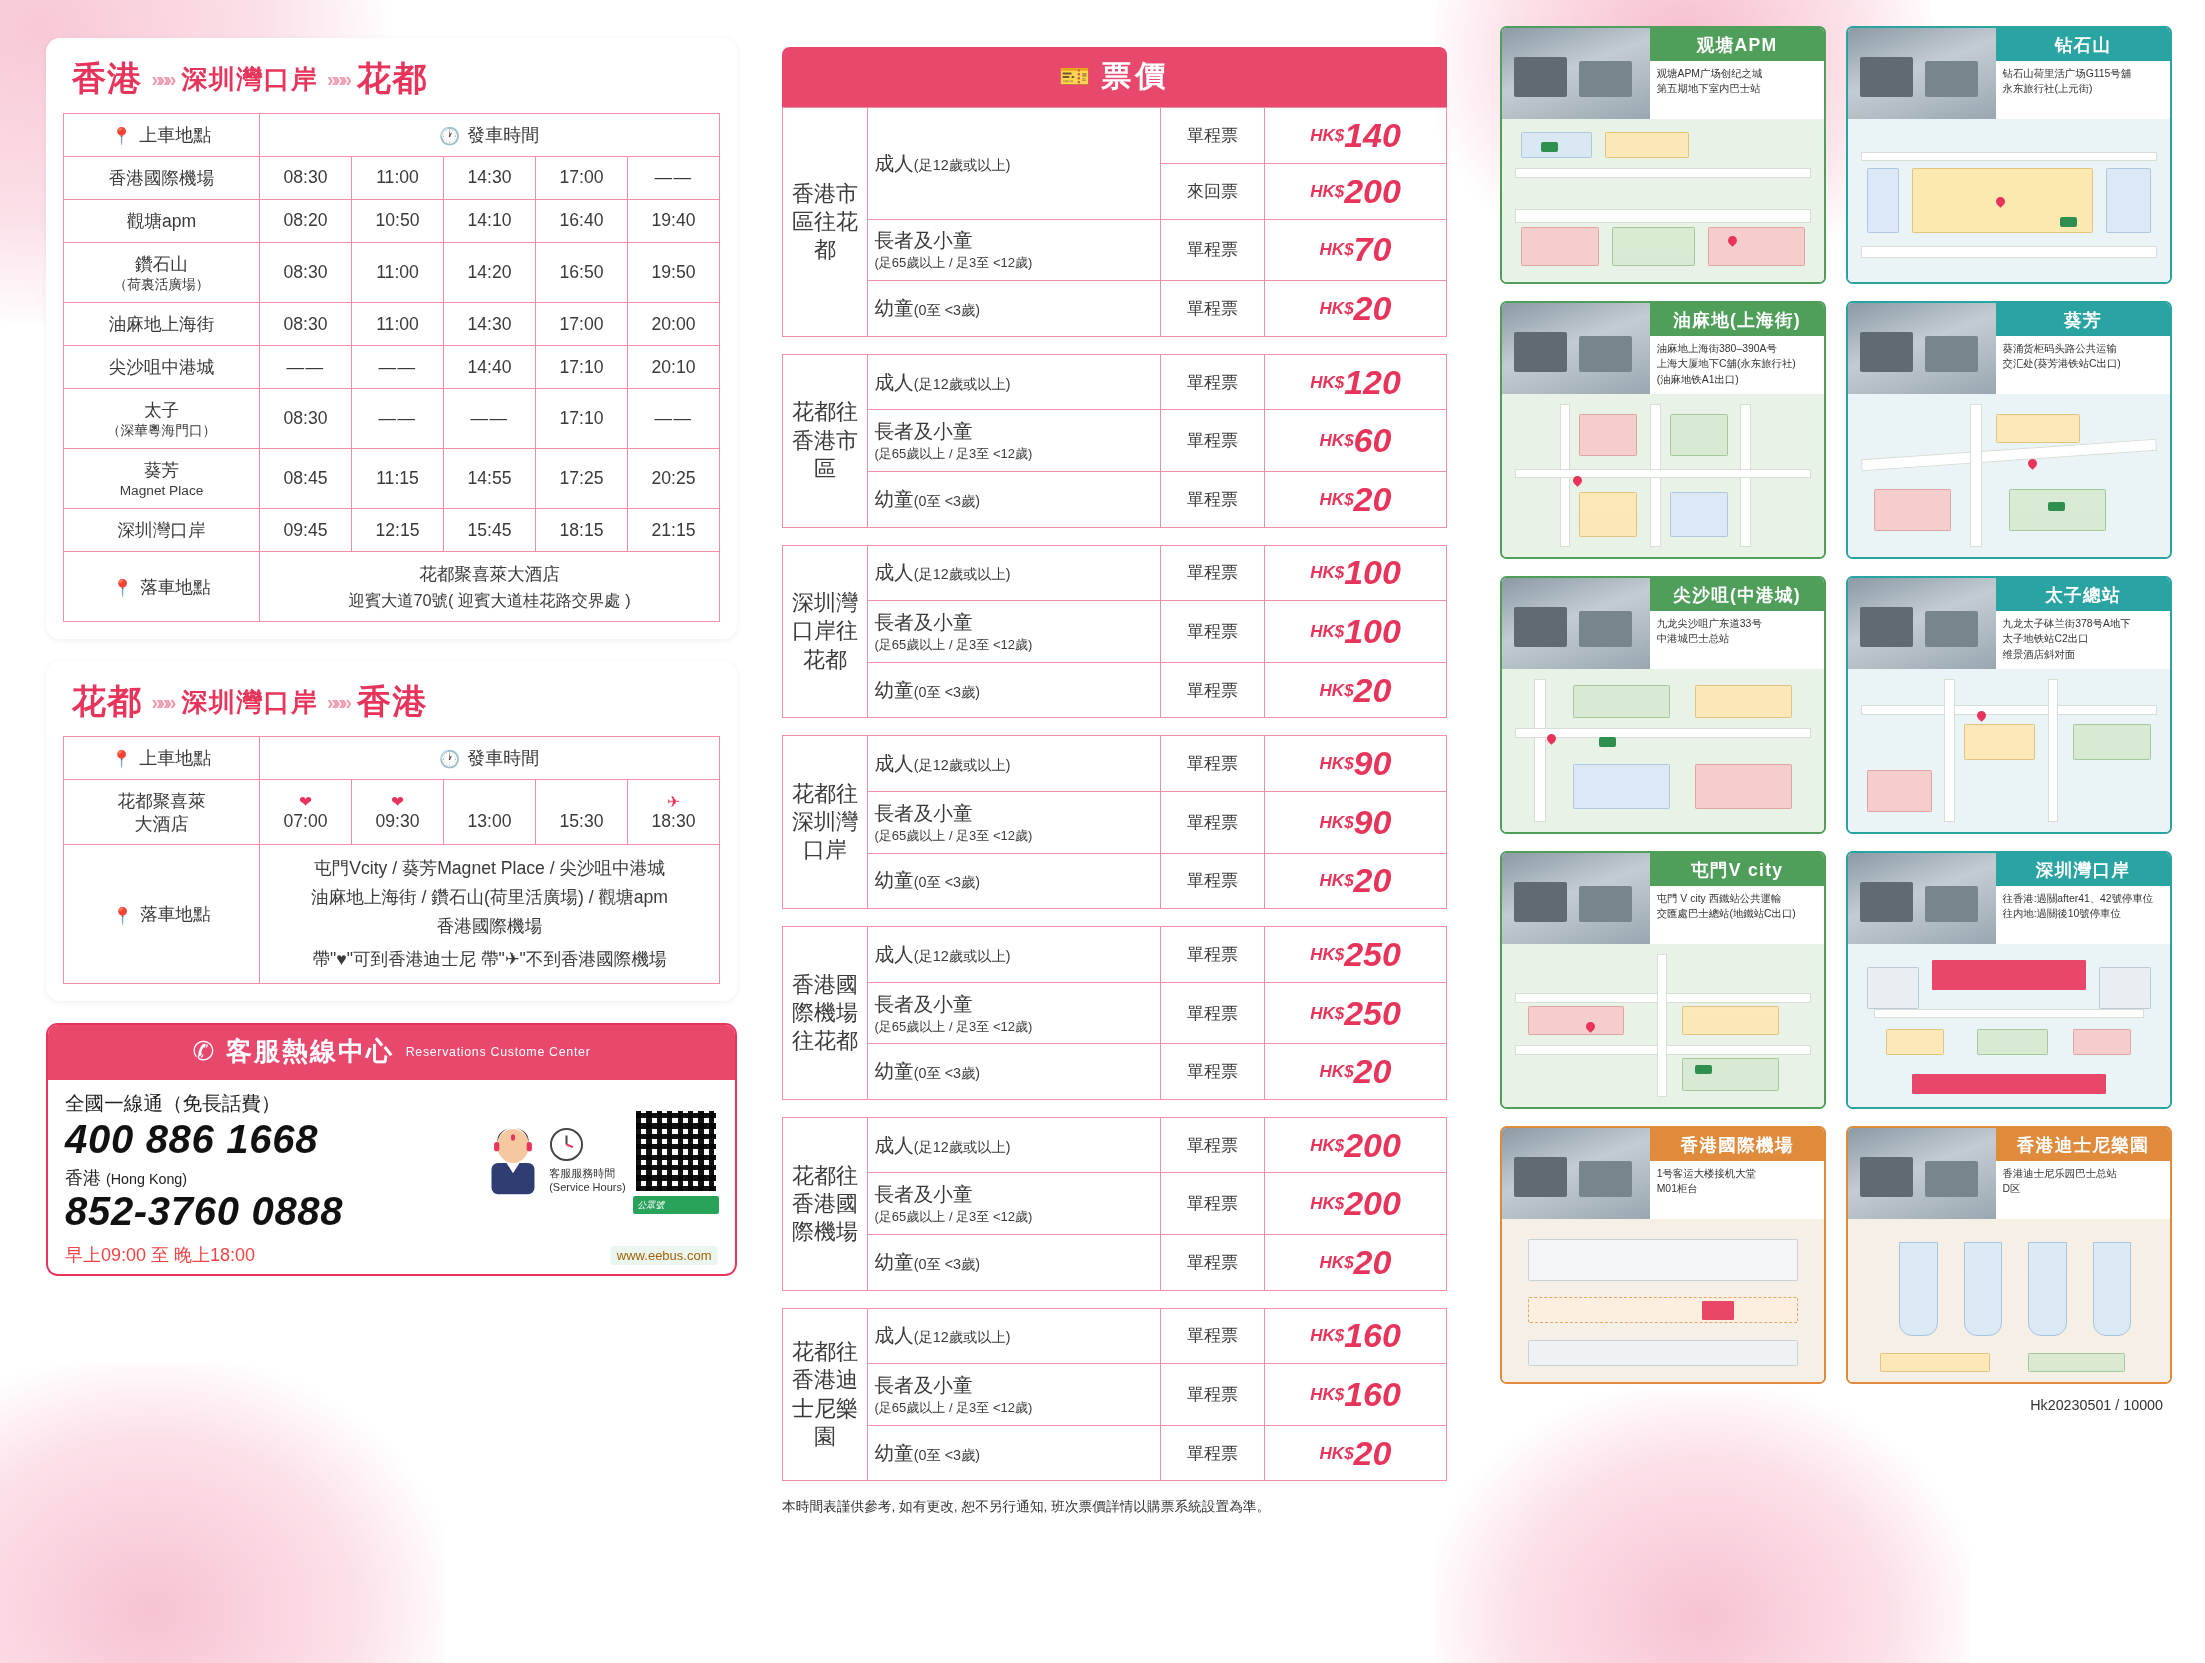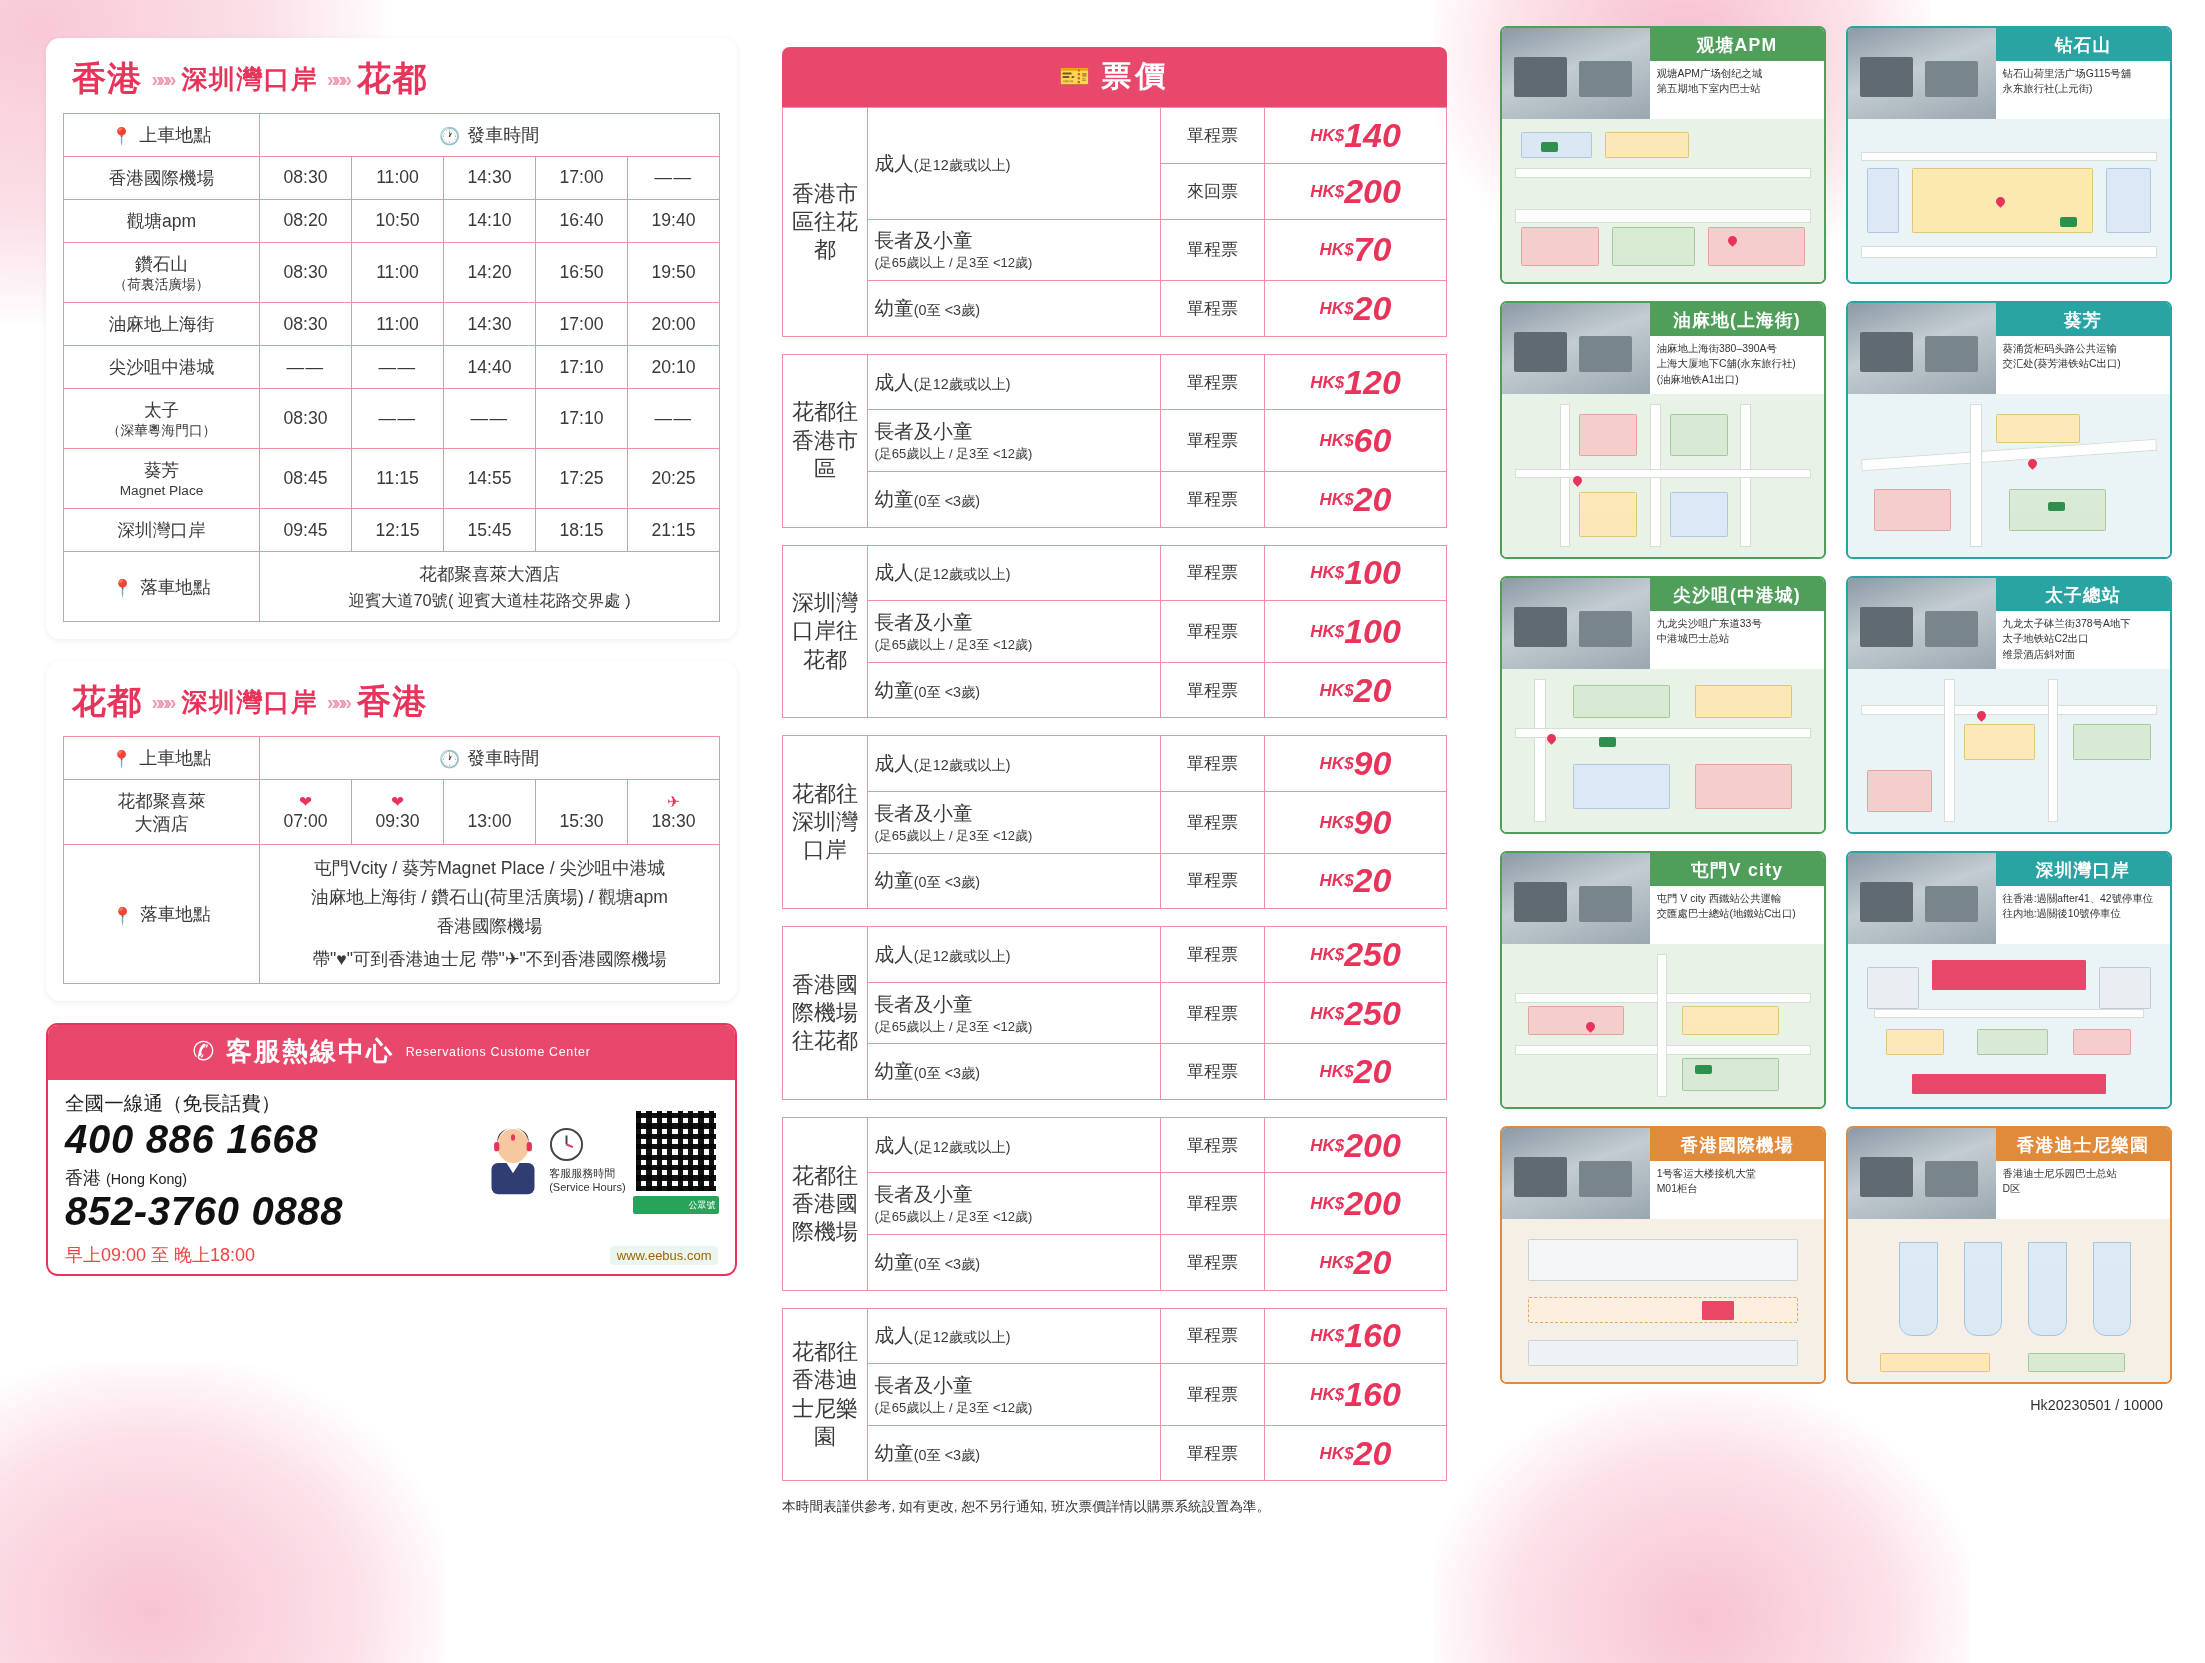--- a/index.html
+++ b/index.html
@@ -59,21 +59,21 @@
   .hotline-body { display:flex; padding:10.4px 15.6px 11.7px 17px; gap:11.7px; align-items:center; }
   .hl-left { flex:1; }
   .hl-l1 { font-size:19.6px; color:#222; margin-bottom:1.3px; }
   .hl-num { font-size:40px; font-weight:bold; font-style:italic; color:#111; letter-spacing:0.7px; line-height:1.05; }
   .hl-l2 { font-size:18px; color:#222; margin-top:5.2px; }
   .hl-right { display:flex; align-items:center; gap:7.8px; }
   .qr { width:86px; height:86px; background:
       repeating-linear-gradient(0deg,#111 0 5.2px,#fff 5.2px 10.4px),
       repeating-linear-gradient(90deg,#111 0 5.2px, rgba(255,255,255,0) 5.2px 10.4px);
       background-blend-mode:multiply; border:3.3px solid #fff; }
-  .qr-wrap { text-align:right; }
+  .qr-wrap { text-align:left;font-style:italic; }
   .qr-cap { background:#2aa35a; color:#fff; font-size:9px; padding:2.6px 3.9px; margin-top:2.6px; border-radius:2px; white-space:nowrap; }
   .svc { text-align:left; font-size:11px; color:#333; line-height:1.3; }
   .avatar { width:56px; height:72px; position:relative; }
 
   
   .col-mid { position:absolute; left:782px; top:47px; width:665px; }
   .fare-head { background:#e8486c; border-radius:7.8px 7.8px 0 0; color:#fff; display:flex; align-items:center; justify-content:center; gap:10.4px; padding:9px 0 10.4px; }
   .fare-head .ttl { font-size:30px; font-weight:bold; letter-spacing:3.9px; }
   table.fare { border-collapse:collapse; width:100%; margin-bottom:17px; }
   table.fare td { border:1px solid #ef8fa6; padding:7.8px 6.5px; color:#3a3a3a; }

